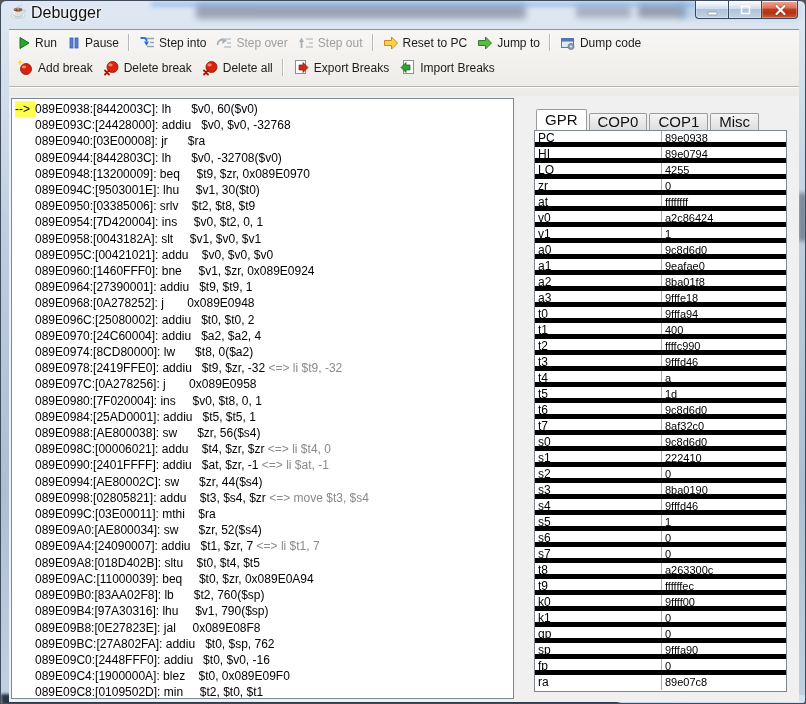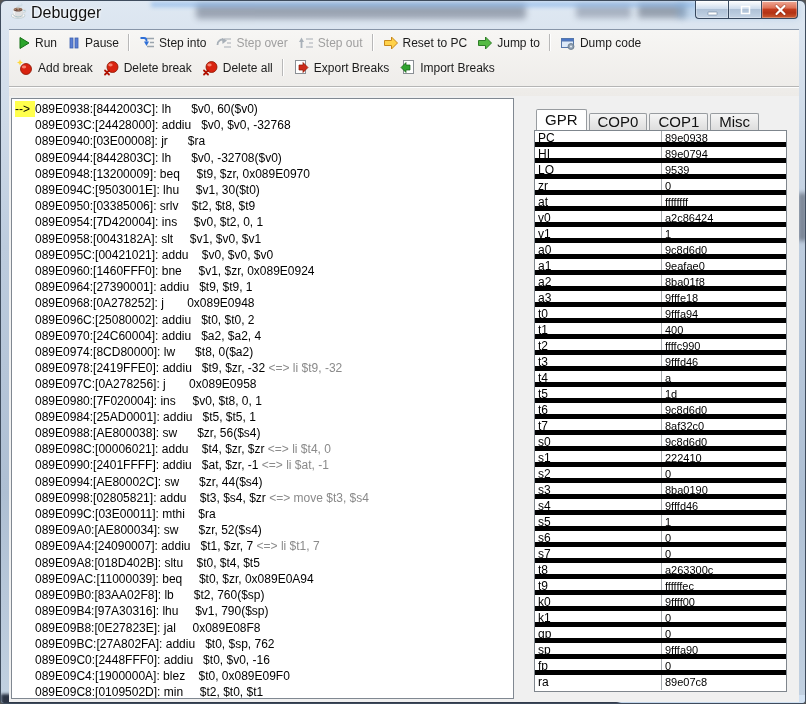--- a/index.html
+++ b/index.html
@@ -241,21 +241,21 @@
           <div class="rrow">
             <div class="rname">PC</div>
             <div class="rval">89e0938</div>
           </div>
           <div class="rrow">
             <div class="rname">HI</div>
             <div class="rval">89e0794</div>
           </div>
           <div class="rrow">
             <div class="rname">LO</div>
-            <div class="rval">9539</div>
+            <div class="rval">4255</div>
           </div>
           <div class="rrow">
             <div class="rname">zr</div>
             <div class="rval">0</div>
           </div>
           <div class="rrow">
             <div class="rname">at</div>
             <div class="rval">ffffffff</div>
           </div>
           <div class="rrow">

